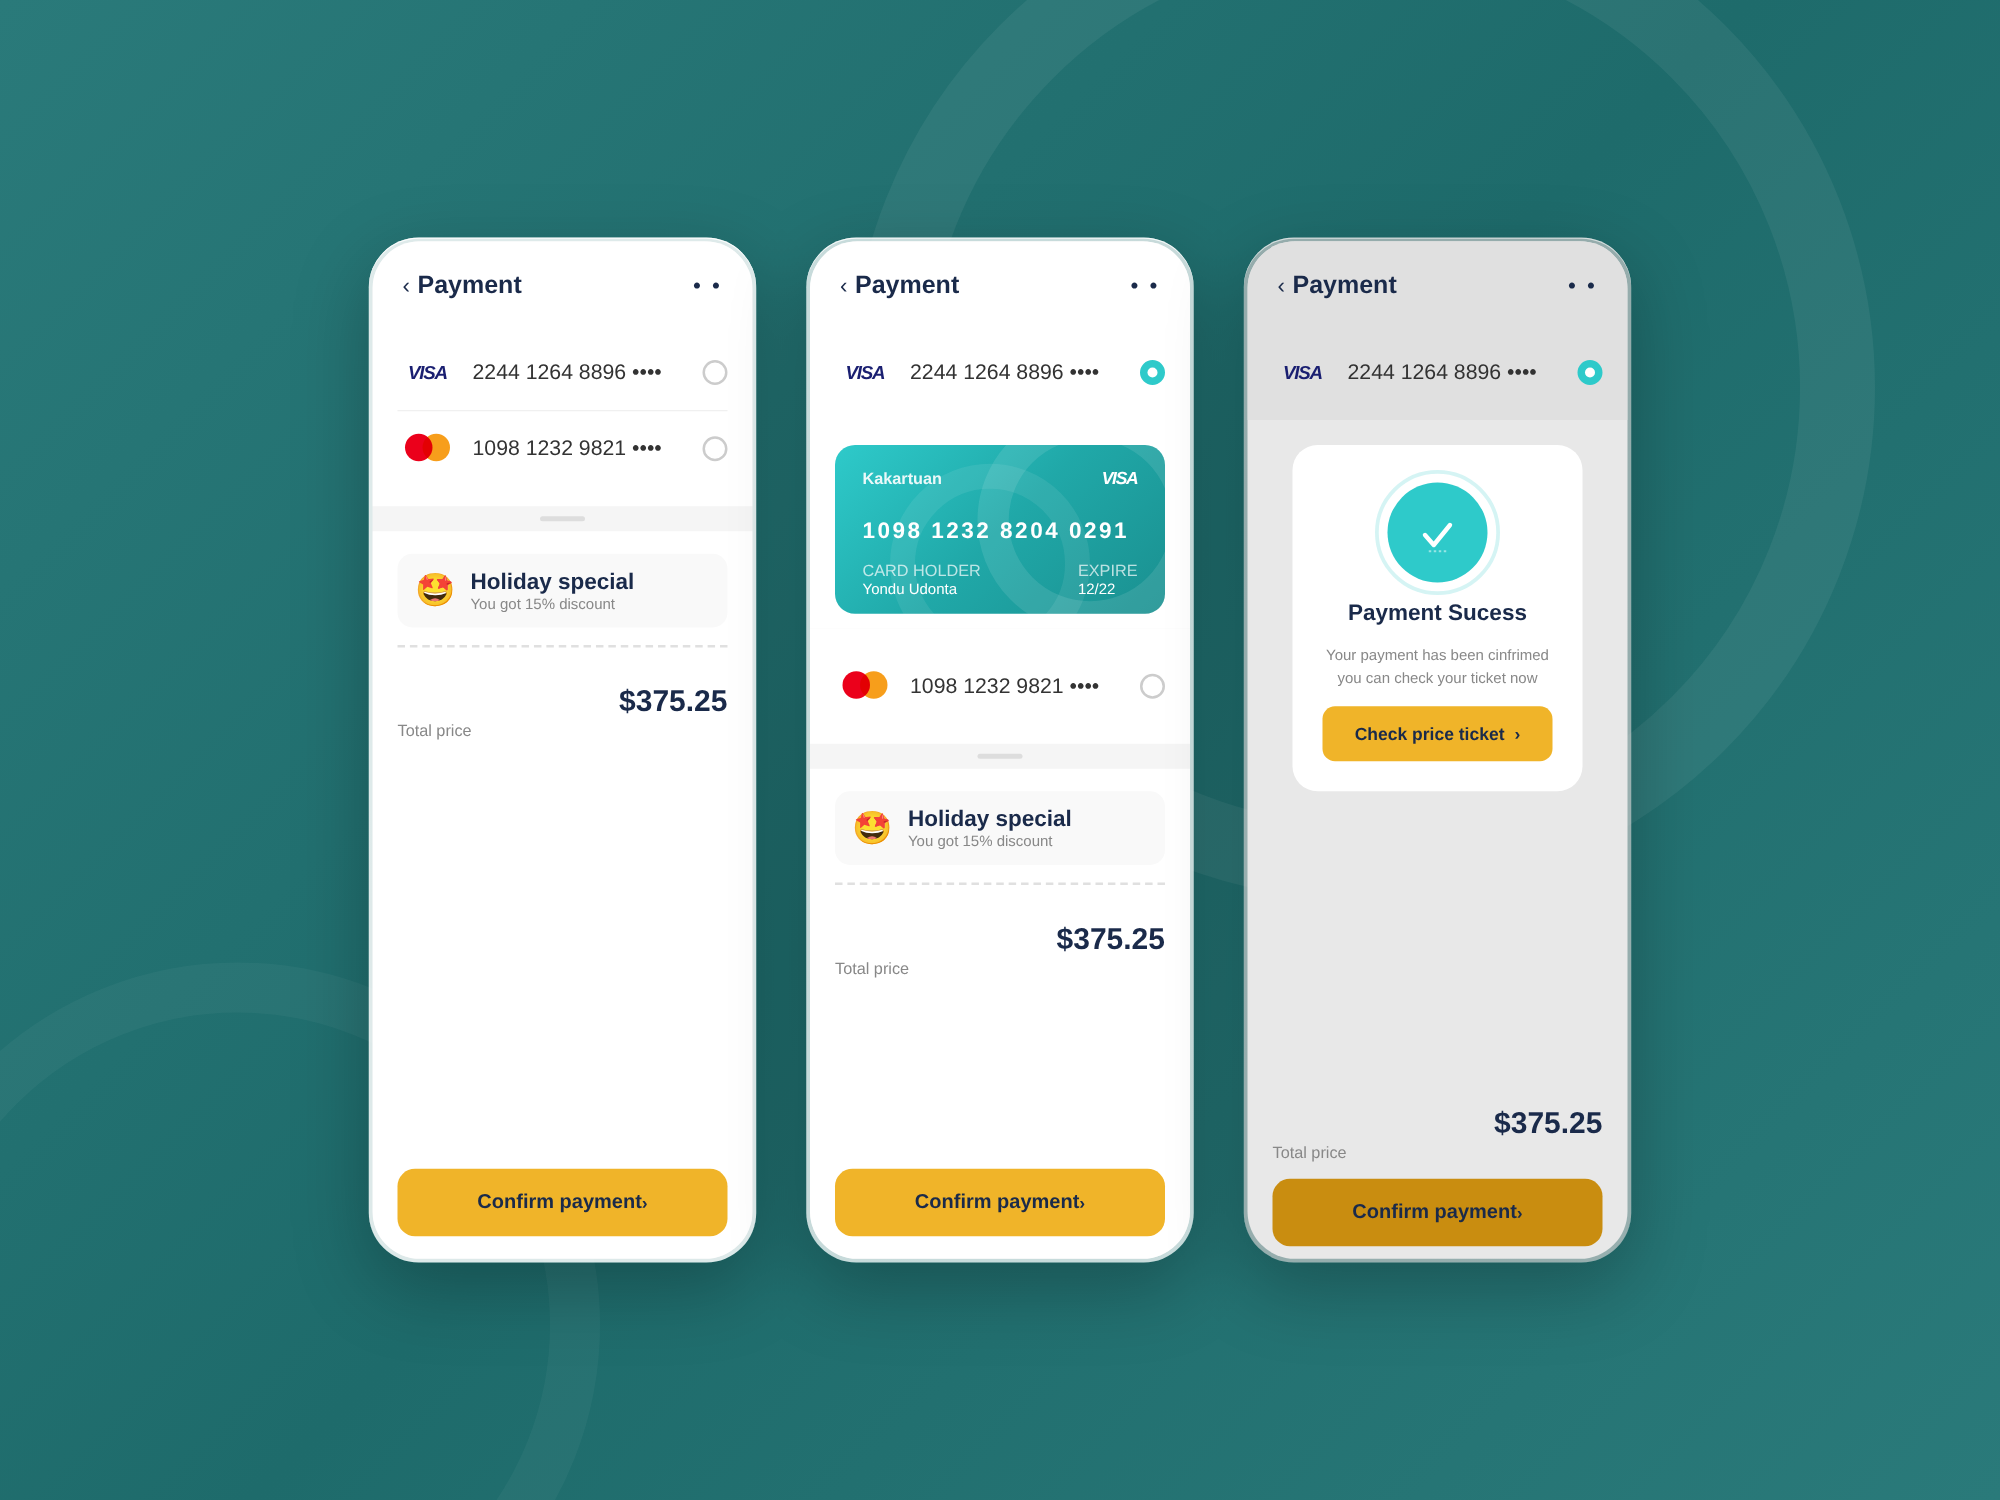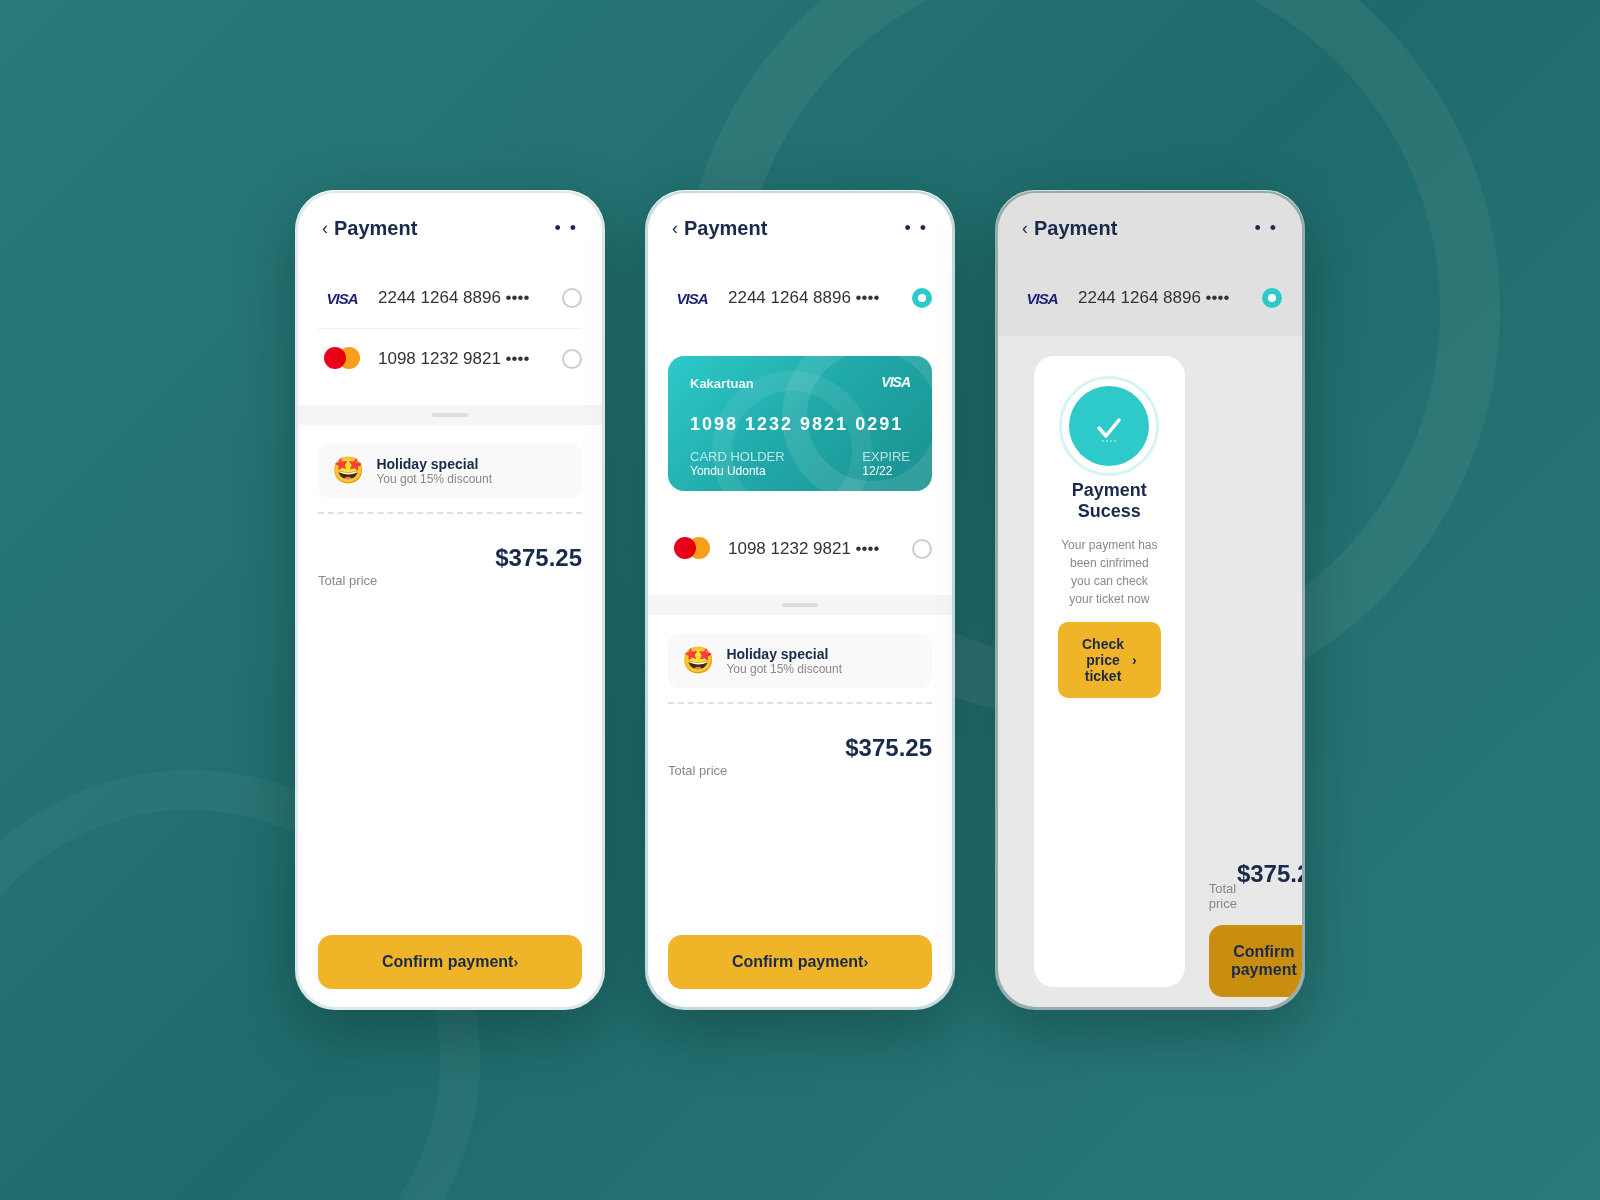--- a/index.html
+++ b/index.html
@@ -297,21 +297,21 @@
       padding: 12px 14px;
       background: #f9f9f9;
       border-radius: 12px;
     }
 
     .promo-emoji {
       font-size: 26px;
     }
     .promo-text { }
     .promo-title {
-      font-size: 14px;
+      font-size: 18px;
       font-weight: 700;
       color: #1a2a4a;
     }
     .promo-sub {
       font-size: 12px;
       color: #888;
     }
 
     .dotted-divider {
       border: none;
@@ -512,21 +512,21 @@
           </div>
           <span class="card-number">2244  1264  8896  ••••</span>
           <div class="radio-btn selected"></div>
         </div>
       </div>
 
       <div class="card-visual-container">
         <div class="card-visual">
           <span class="card-bank-name">Kakartuan</span>
           <span class="card-visa-text">VISA</span>
-          <div class="card-num-large">1098   1232   9821   0291</div>
+          <div class="card-num-large">1098   1232   8204   0291</div>
           <div class="card-bottom-row">
             <div>
               <div class="card-label">Card Holder</div>
               <div class="card-value">Yondu Udonta</div>
             </div>
             <div>
               <div class="card-label">Expire</div>
               <div class="card-value">12/22</div>
             </div>
           </div>
@@ -585,21 +585,21 @@
       <div class="phone-3-cards">
         <div class="card-row" style="border-bottom:none;">
           <div class="card-logo">
             <span class="visa-logo">VISA</span>
           </div>
           <span class="card-number">2244  1264  8896  ••••</span>
           <div class="radio-btn selected"></div>
         </div>
       </div>
 
-      <div style="padding: 10px 16px; flex: 1; display: flex; flex-direction: row;">
+      <div style="padding: 10px 16px; flex: 1; display: flex; flex-direction: column;">
         <div class="success-modal">
           <div class="success-icon-circle">
             <svg width="40" height="40" viewBox="0 0 40 40">
 
               <polyline points="10,22 17,30 30,14" stroke="white" stroke-width="3.5" fill="none" stroke-linecap="round" stroke-linejoin="round"></polyline>
 
               <line x1="13" y1="35" x2="27" y2="35" stroke="rgba(255,255,255,0.5)" stroke-width="1.5" stroke-dasharray="2,2"></line>
             </svg>
           </div>
           <div class="success-title">Payment Sucess</div>

